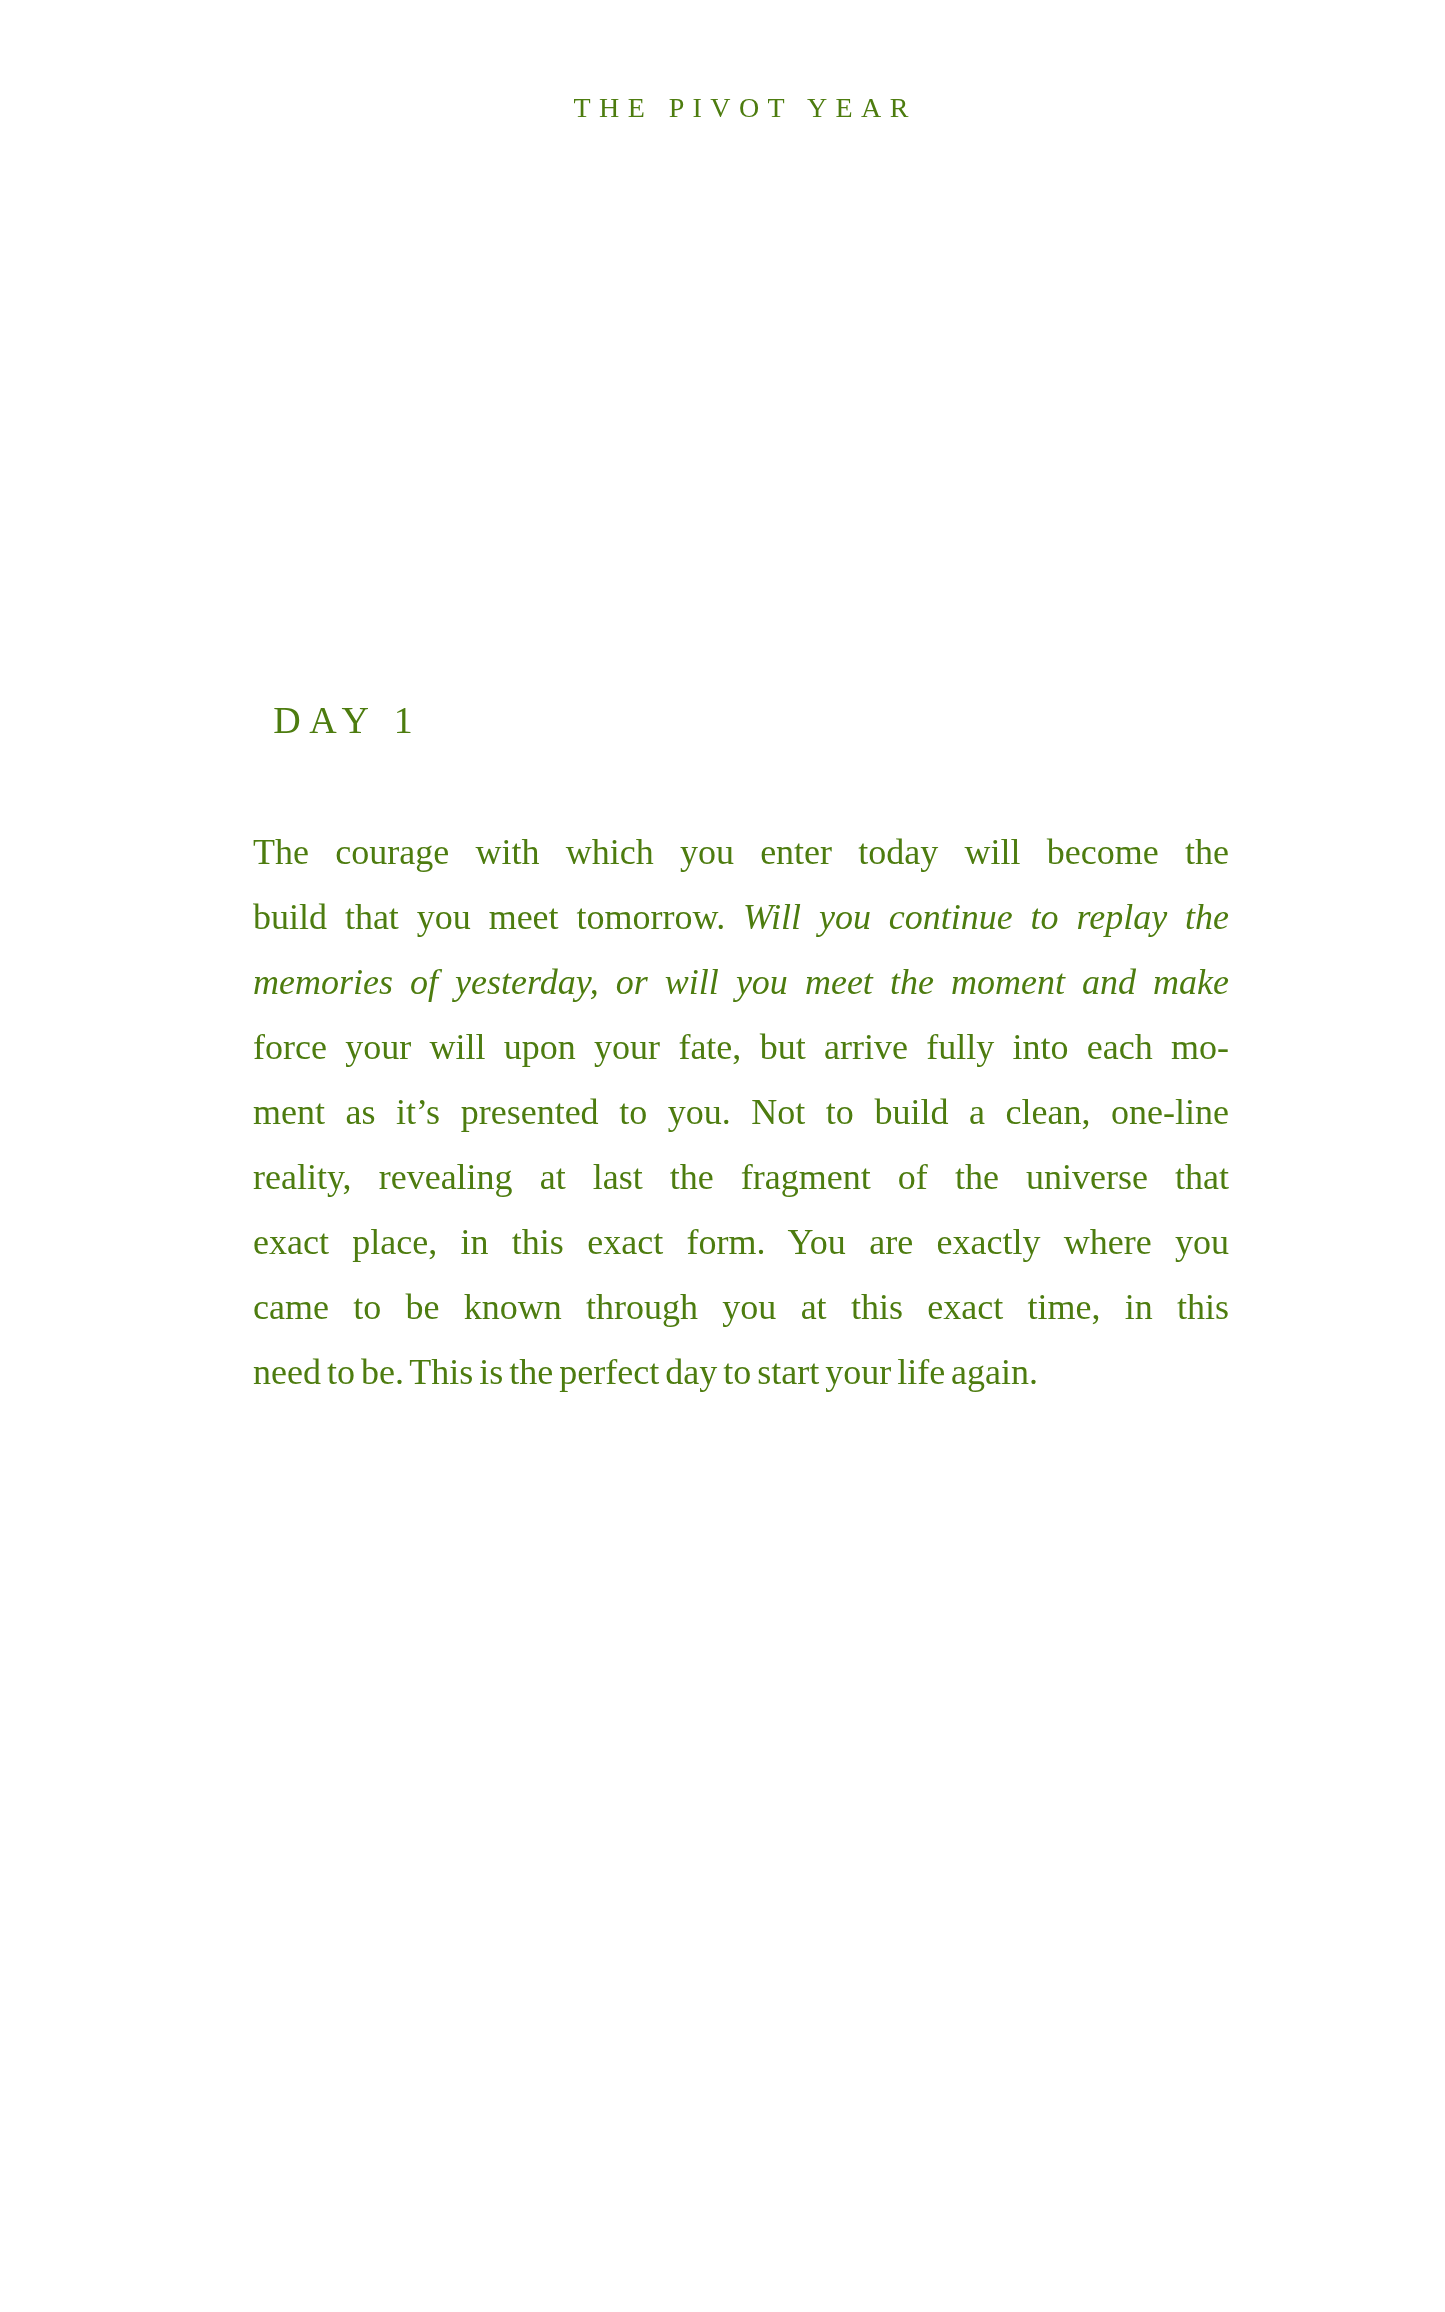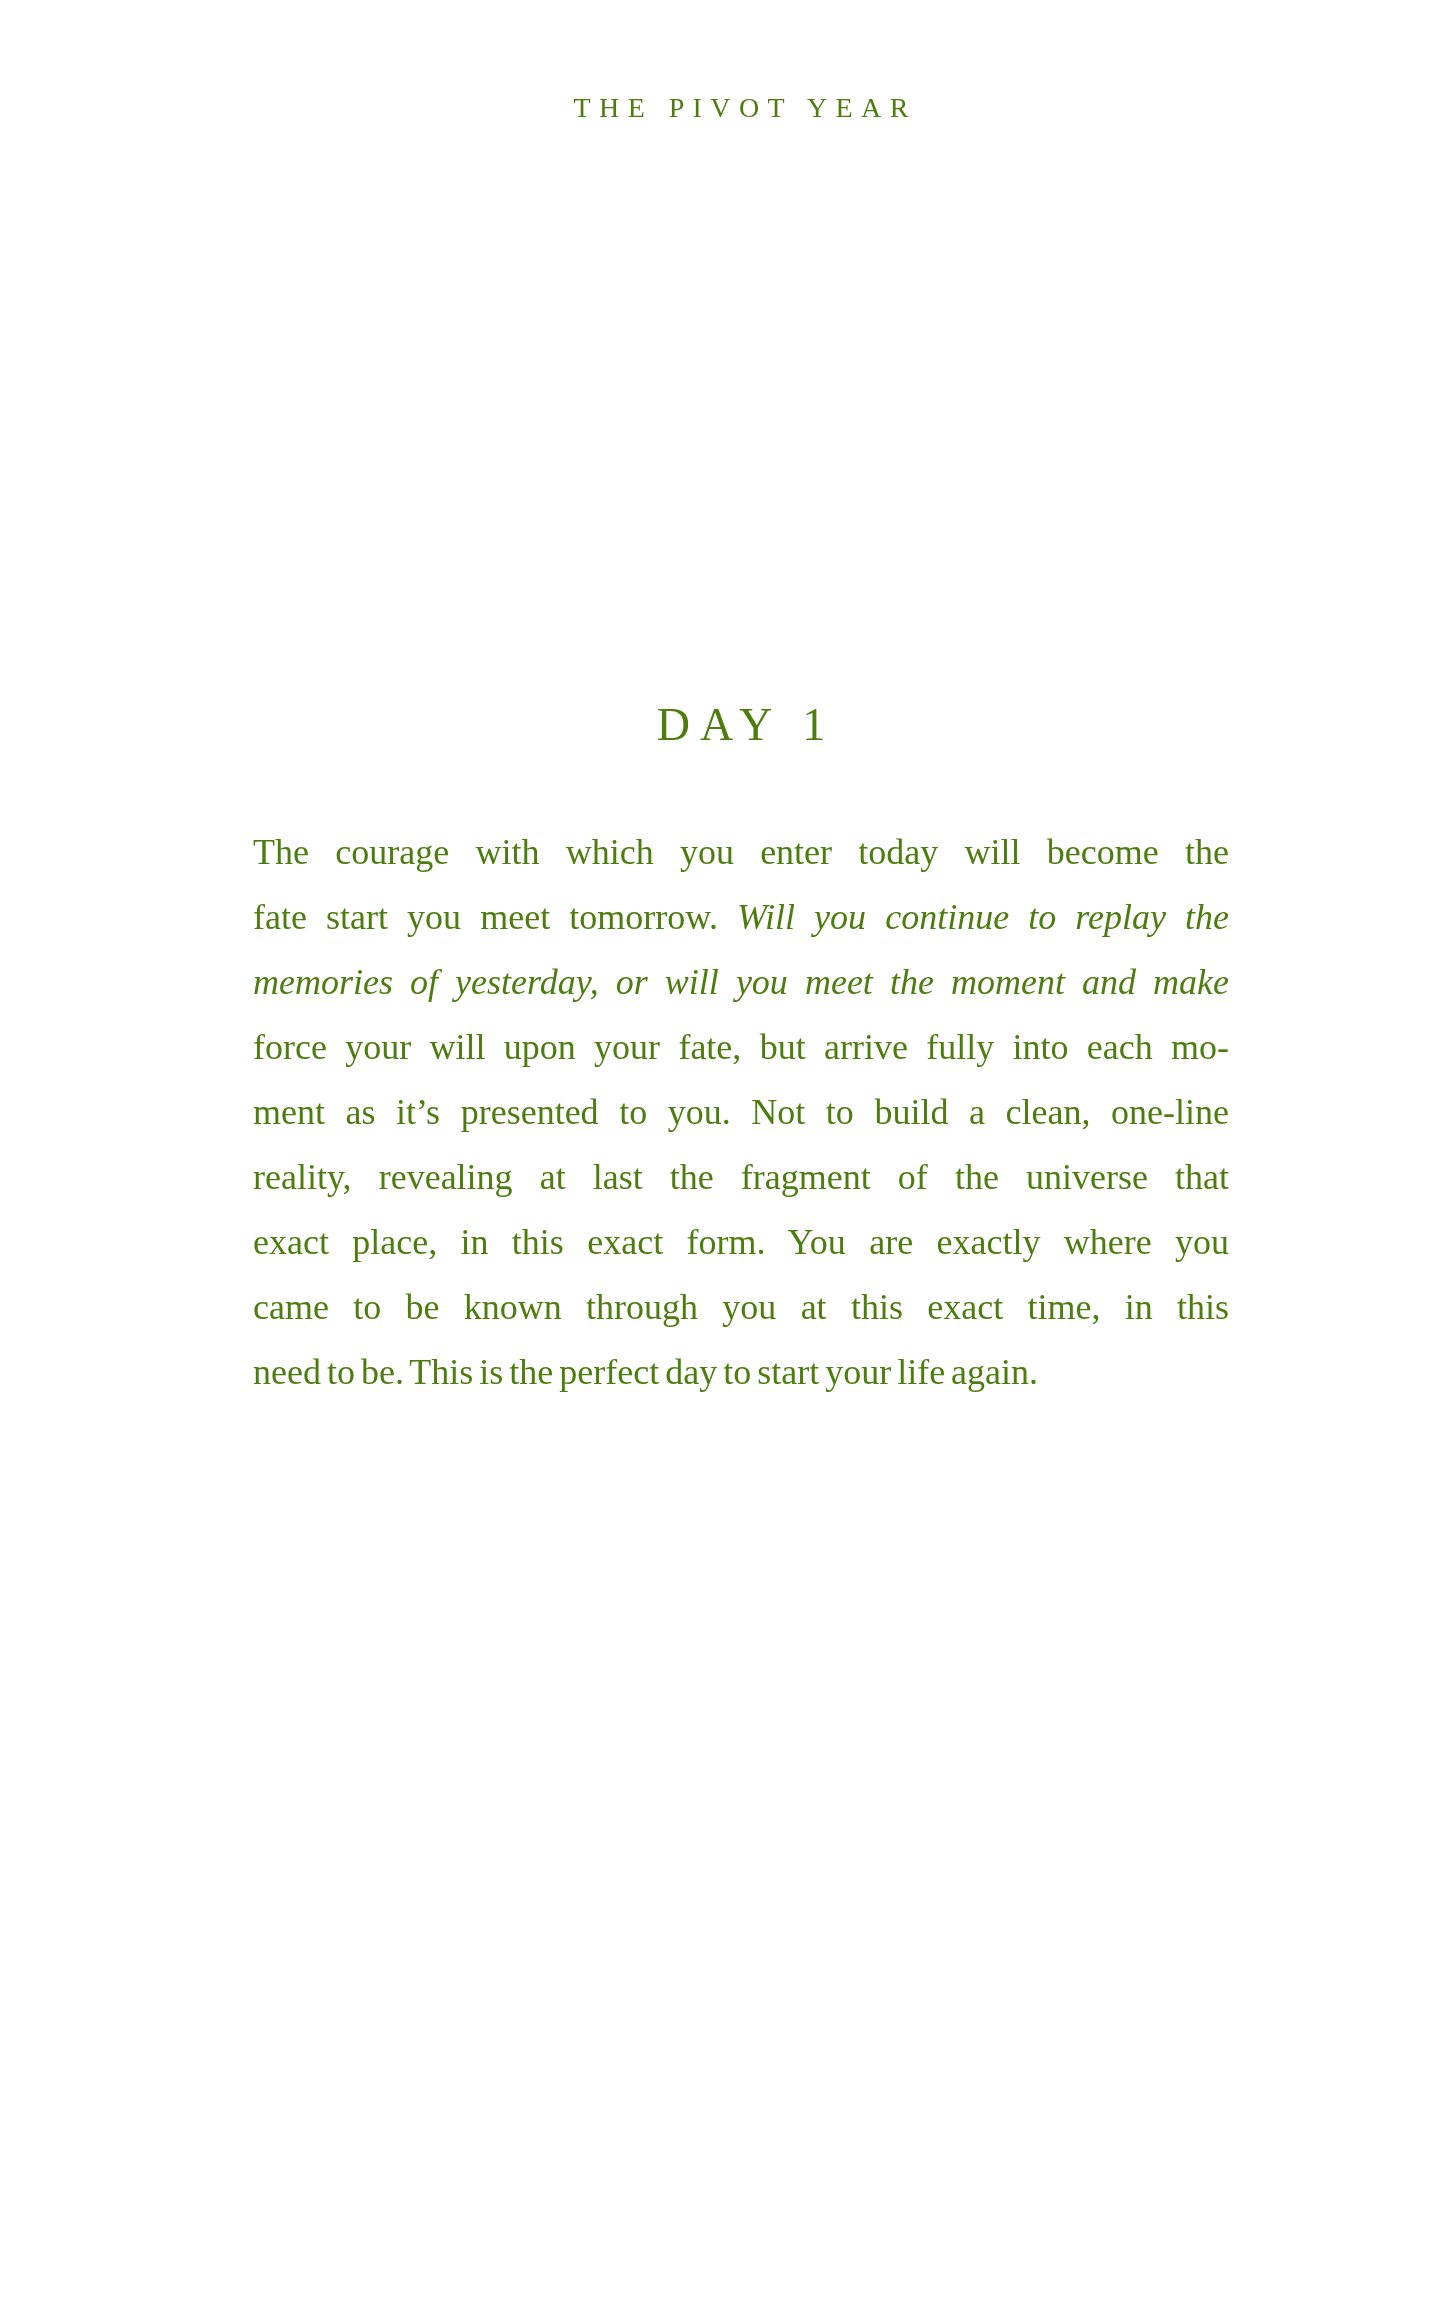--- a/index.html
+++ b/index.html
@@ -31,25 +31,24 @@
     text-align: center;
     font-size: 28px;
     letter-spacing: 0.30em;
     padding-left: 0.30em; 
     box-sizing: border-box;
     white-space: nowrap;
   }
   .day-heading {
     position: absolute;
     top: 698px;
-    left: 0;
+    left: 12px;
     width: 100%;
     margin: 0;
-    text-align: center;
-    font-size: 46px;
+    font-size: 38px;
     font-weight: normal;
     letter-spacing: 0.22em;
     padding-left: 0.22em; 
     box-sizing: border-box;
     white-space: nowrap;
   }
   .body-text {
     position: absolute;
     top: 820px;
     left: 0;
@@ -73,21 +72,21 @@
 </style>
 </head>
 <body>
 
 <div class="book-page">
   <div class="content-column">
     <div class="running-header">THE PIVOT YEAR</div>
     <h1 class="day-heading">DAY 1</h1>
     <div class="body-text">
         <div class="line"><span class="seg">The courage with which you enter today will become the</span></div>
-        <div class="line"><span class="seg">fate start you meet tomorrow. </span><span class="seg it">Will you continue to replay the</span></div>
+        <div class="line"><span class="seg">build that you meet tomorrow. </span><span class="seg it">Will you continue to replay the</span></div>
         <div class="line"><span class="seg it">memories of yesterday, or will you meet the moment and make</span></div>
         <div class="line"><span class="seg">force your will upon your fate, but arrive fully into each mo-</span></div>
         <div class="line"><span class="seg">ment as it’s presented to you. Not to build a clean, one-line</span></div>
         <div class="line"><span class="seg">reality, revealing at last the fragment of the universe that</span></div>
         <div class="line"><span class="seg">exact place, in this exact form. You are exactly where you</span></div>
         <div class="line"><span class="seg">came to be known through you at this exact time, in this</span></div>
         <div class="line last"><span class="seg">need to be. This is the perfect day to start your life again.</span></div>
       </div>
   </div>
 </div>

